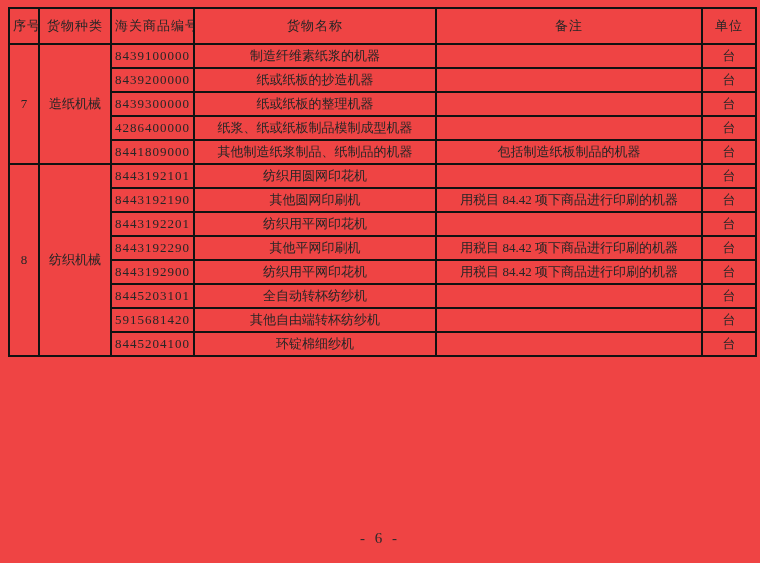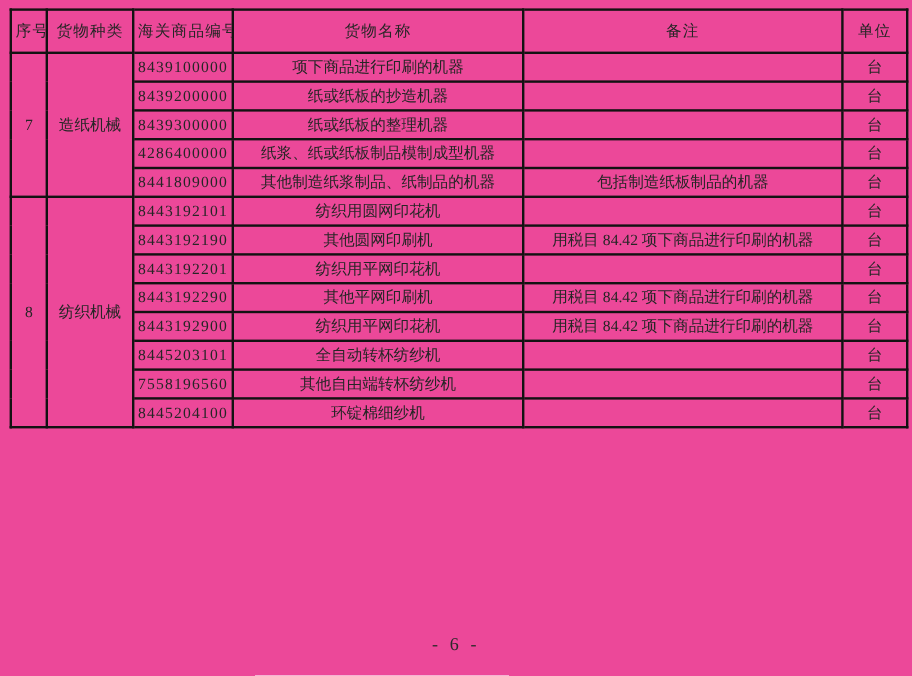--- a/index.html
+++ b/index.html
@@ -9,21 +9,21 @@
     background: #fdfdfd;
     font-family: "Liberation Serif", "DejaVu Serif", serif;
     color: #262626;
     position: relative;
     overflow: hidden;
   }
   .doc-page {
     position: absolute;
     left: 0; top: 0;
     width: 760px; height: 563px;
-    background: #ec4899;
+    background: #ef4444;
   }
   table.commodity-table {
     position: absolute;
     left: 8px; top: 7px;
     width: 747px;
     border-collapse: collapse;
     table-layout: fixed;
   }
   table.commodity-table th,
   table.commodity-table td {
@@ -84,21 +84,21 @@
         <th>货物名称</th>
         <th>备注</th>
         <th>单位</th>
       </tr>
     </thead>
     <tbody>
         <tr>
           <td rowspan="5">7</td>
           <td rowspan="5">造纸机械</td>
           <td class="cell-code">8439100000</td>
-          <td class="cell-left">项下商品进行印刷的机器</td>
+          <td class="cell-left">制造纤维素纸浆的机器</td>
           <td class="cell-left"></td>
           <td>台</td>
         </tr>
         <tr>
           <td class="cell-code">8439200000</td>
           <td class="cell-left">纸或纸板的抄造机器</td>
           <td class="cell-left"></td>
           <td>台</td>
         </tr>
         <tr>
@@ -151,21 +151,21 @@
           <td class="cell-left">用税目 84.42 项下商品进行印刷的机器</td>
           <td>台</td>
         </tr>
         <tr>
           <td class="cell-code">8445203101</td>
           <td class="cell-left">全自动转杯纺纱机</td>
           <td class="cell-left"></td>
           <td>台</td>
         </tr>
         <tr>
-          <td class="cell-code">7558196560</td>
+          <td class="cell-code">5915681420</td>
           <td class="cell-left">其他自由端转杯纺纱机</td>
           <td class="cell-left"></td>
           <td>台</td>
         </tr>
         <tr>
           <td class="cell-code">8445204100</td>
           <td class="cell-left">环锭棉细纱机</td>
           <td class="cell-left"></td>
           <td>台</td>
         </tr>

